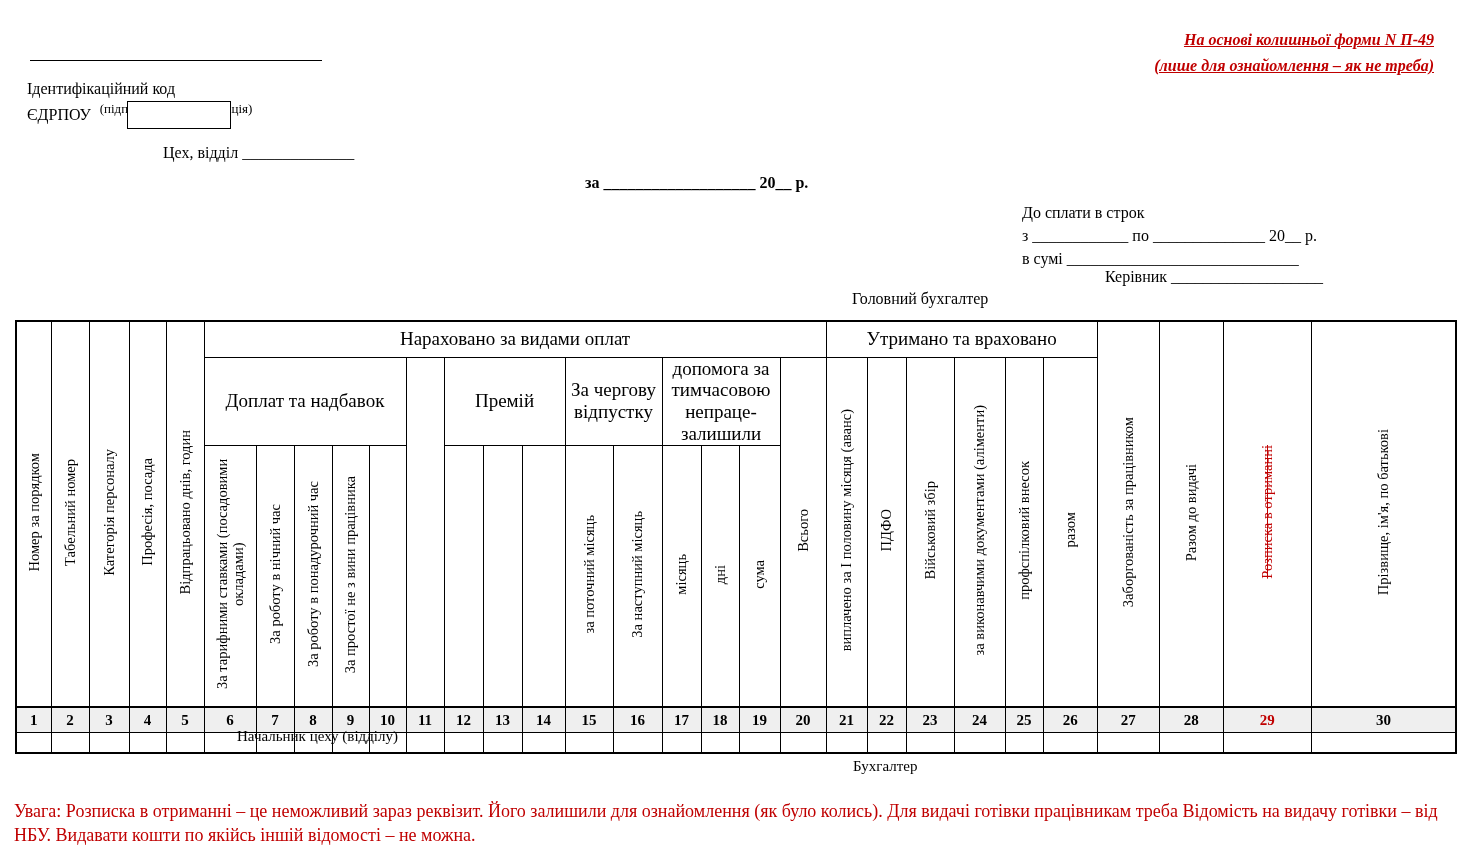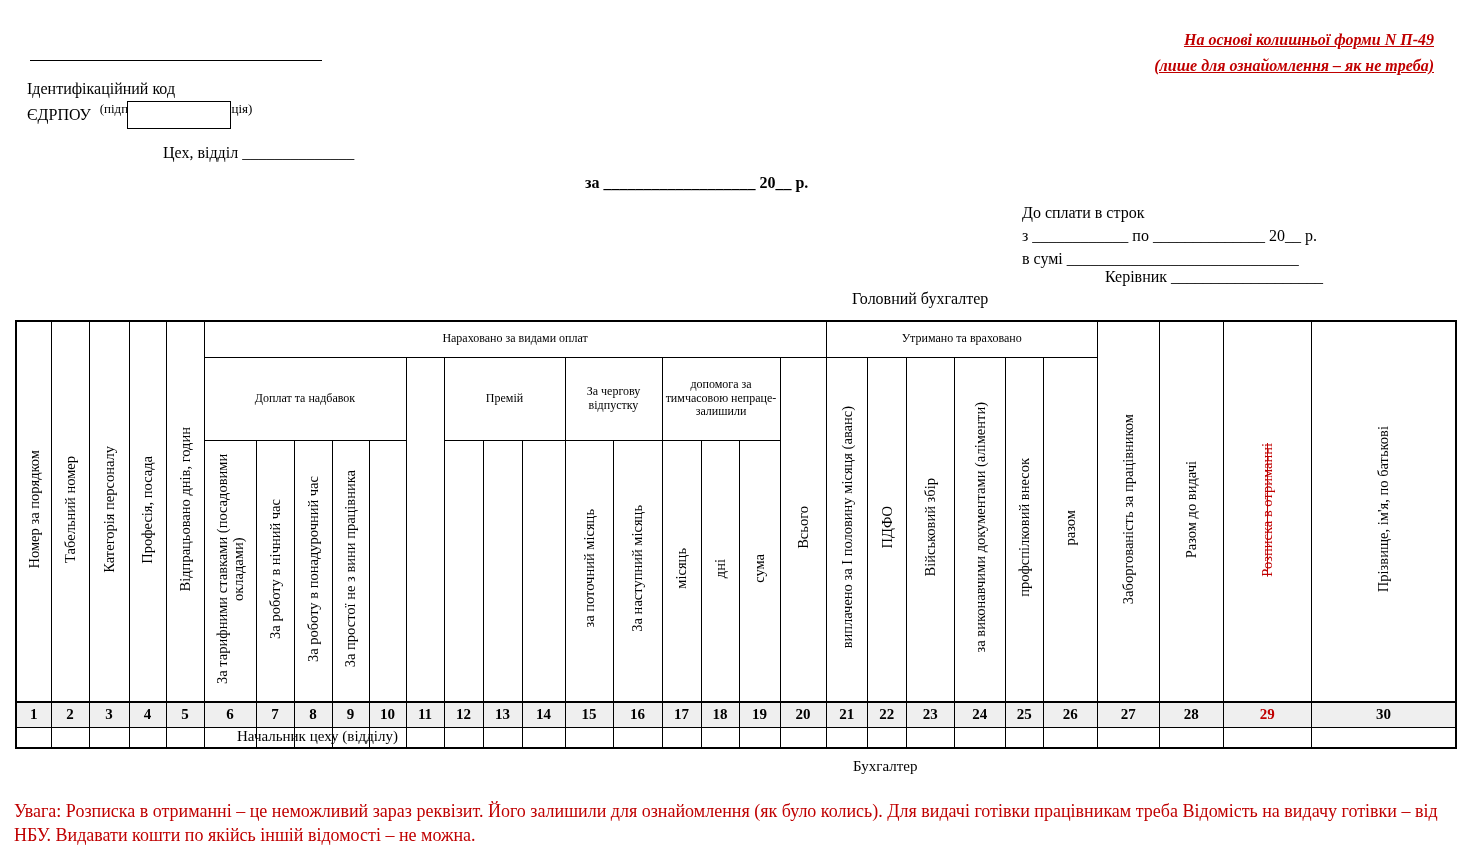--- a/index.html
+++ b/index.html
@@ -15,21 +15,21 @@
   .title{font-size:18px;font-weight:bold;letter-spacing:.2px;}
   .subtitle{font-size:16px;font-weight:bold;}
   .rule{border-top:1.5px solid #000;height:0;}
   .box{border:1.4px solid #000;background:#fff;}
   .payblock div{line-height:23px;}
 
   table.form{border-collapse:collapse;table-layout:fixed;width:1440px;
              border:2px solid #000;}
   table.form th,table.form td{border:1px solid #000;padding:0;font-weight:normal;
              vertical-align:middle;text-align:center;overflow:hidden;}
-  .grp{font-size:12px;line-height:1.15;padding:1px 2px;}
+  .grp{font-size:19px;line-height:1.15;padding:1px 2px;}
   tr.r1{height:36px;}
   tr.r2{height:83px;}
   tr.r3{height:262px;}
   tr.rnum{height:25px;}
   tr.rdata{height:21px;}
   tr.rnum td{background:#efefef;font-weight:bold;font-size:15px;
              border-top:2px solid #000;}
   tr.rdata td{background:#fff;}
 
   .vt{display:inline-block;writing-mode:vertical-rl;transform:rotate(180deg);

